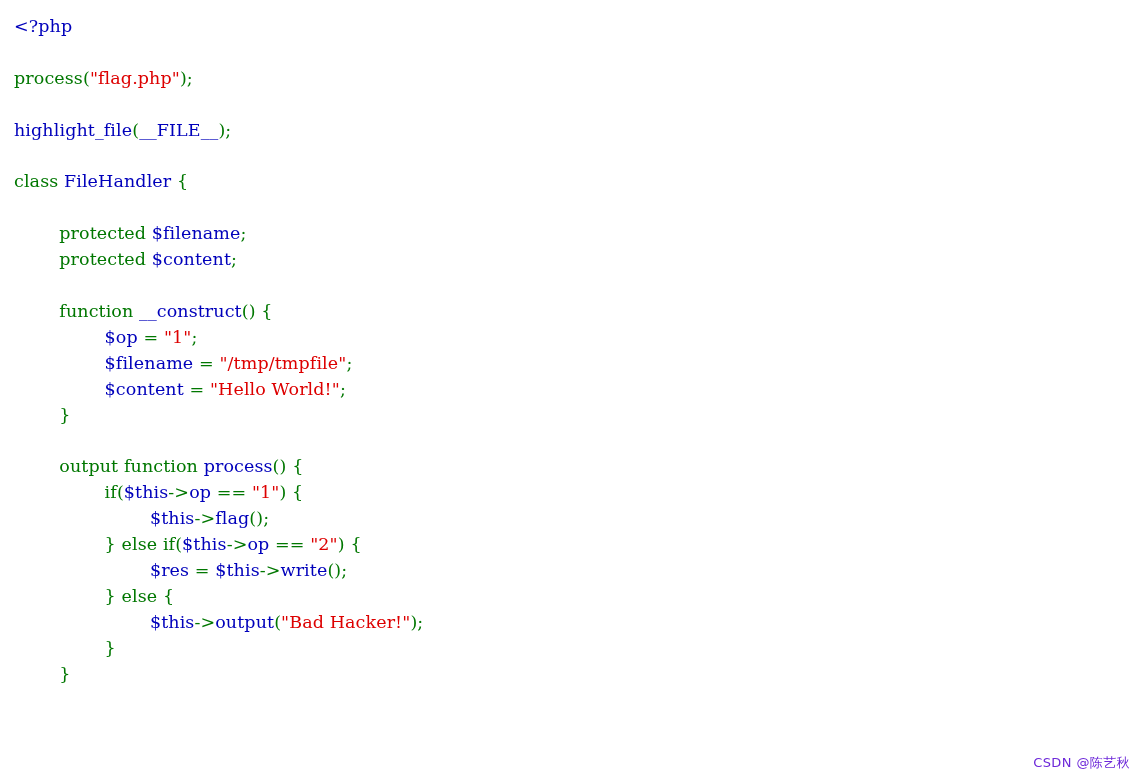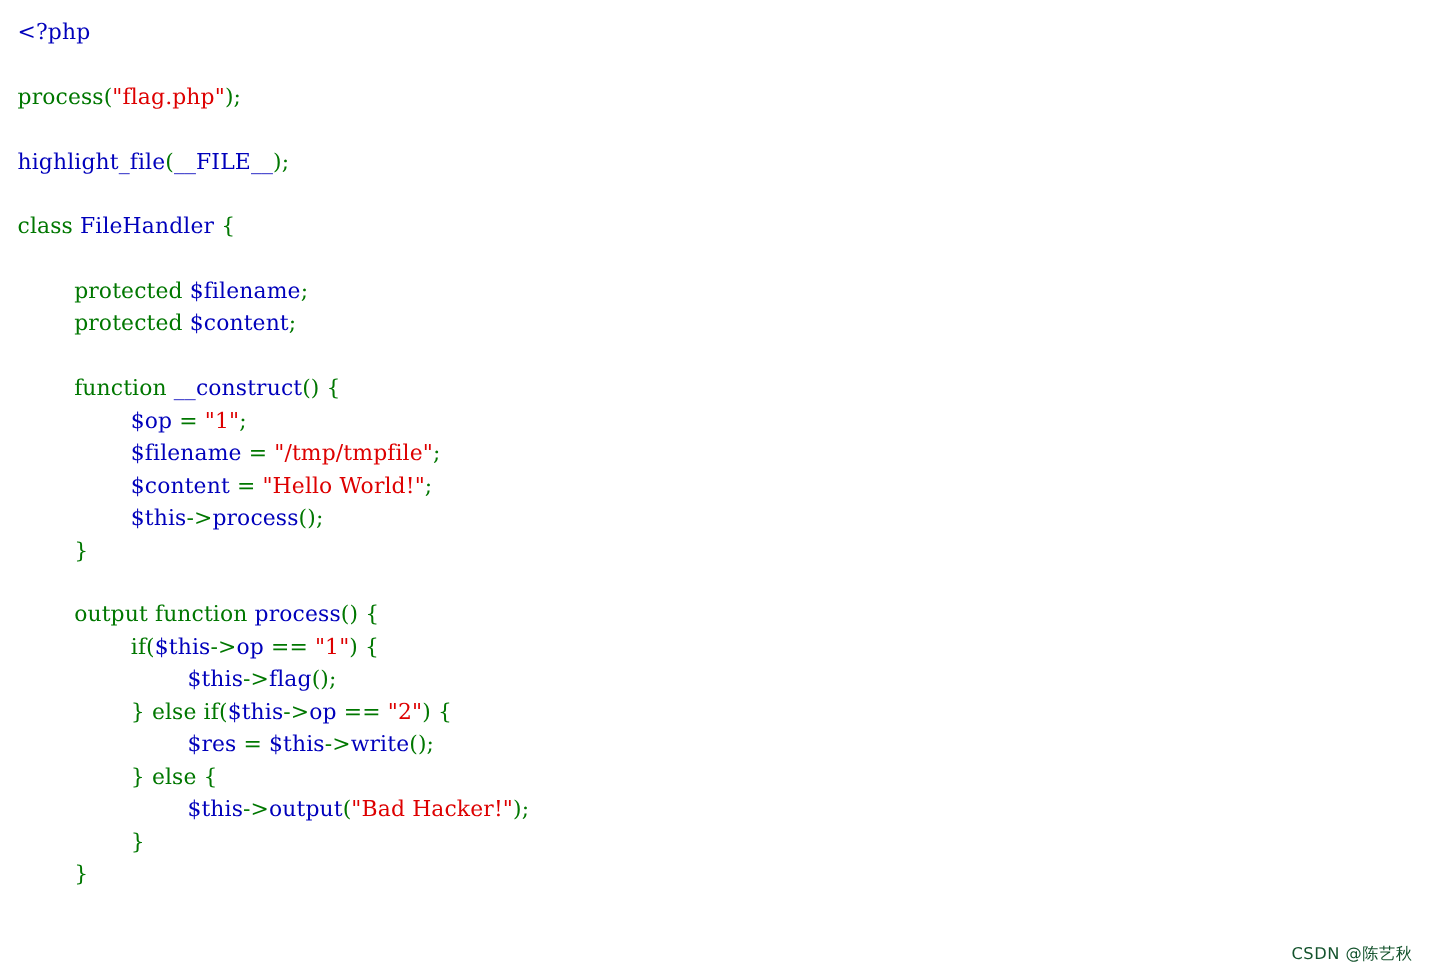--- a/index.html
+++ b/index.html
@@ -45,21 +45,21 @@
     display: block;
     min-height: 25.9px;
   }
 
   #watermark {
     position: absolute;
     right: 14px;
     bottom: 9px;
     font-family: "DejaVu Sans", "Liberation Sans", sans-serif;
     font-size: 13px;
-    color: #14532d;
+    color: #6d28d9;
     letter-spacing: 0.4px;
     white-space: nowrap;
     user-select: none;
   }
 </style>
 </head>
 <body>
 
 <div id="code-surface">
   <pre class="code-block" id="code-block"><span class="code-line"><span class="tok-default">&lt;?php</span>
@@ -70,21 +70,20 @@
 </span><span class="code-line">
 </span><span class="code-line"><span class="tok-keyword">class</span><span class="tok-keyword"> </span><span class="tok-default">FileHandler</span><span class="tok-keyword"> </span><span class="tok-keyword">{</span>
 </span><span class="code-line">
 </span><span class="code-line"><span class="tok-keyword">        </span><span class="tok-keyword">protected</span><span class="tok-keyword"> </span><span class="tok-default">$filename</span><span class="tok-keyword">;</span>
 </span><span class="code-line"><span class="tok-keyword">        </span><span class="tok-keyword">protected</span><span class="tok-keyword"> </span><span class="tok-default">$content</span><span class="tok-keyword">;</span>
 </span><span class="code-line">
 </span><span class="code-line"><span class="tok-keyword">        </span><span class="tok-keyword">function</span><span class="tok-keyword"> </span><span class="tok-default">__construct</span><span class="tok-keyword">()</span><span class="tok-keyword"> </span><span class="tok-keyword">{</span>
 </span><span class="code-line"><span class="tok-keyword">                </span><span class="tok-default">$op</span><span class="tok-keyword"> = </span><span class="tok-string">"1"</span><span class="tok-keyword">;</span>
 </span><span class="code-line"><span class="tok-keyword">                </span><span class="tok-default">$filename</span><span class="tok-keyword"> = </span><span class="tok-string">"/tmp/tmpfile"</span><span class="tok-keyword">;</span>
 </span><span class="code-line"><span class="tok-keyword">                </span><span class="tok-default">$content</span><span class="tok-keyword"> = </span><span class="tok-string">"Hello World!"</span><span class="tok-keyword">;</span>
-</span><span class="code-line"><span class="tok-keyword">                </span><span class="tok-default">$this</span><span class="tok-keyword">-&gt;</span><span class="tok-default">process</span><span class="tok-keyword">()</span><span class="tok-keyword">;</span>
 </span><span class="code-line"><span class="tok-keyword">        </span><span class="tok-keyword">}</span>
 </span><span class="code-line">
 </span><span class="code-line"><span class="tok-keyword">        </span><span class="tok-keyword">output</span><span class="tok-keyword"> </span><span class="tok-keyword">function</span><span class="tok-keyword"> </span><span class="tok-default">process</span><span class="tok-keyword">()</span><span class="tok-keyword"> </span><span class="tok-keyword">{</span>
 </span><span class="code-line"><span class="tok-keyword">                </span><span class="tok-keyword">if</span><span class="tok-keyword">(</span><span class="tok-default">$this</span><span class="tok-keyword">-&gt;</span><span class="tok-default">op</span><span class="tok-keyword"> == </span><span class="tok-string">"1"</span><span class="tok-keyword">)</span><span class="tok-keyword"> </span><span class="tok-keyword">{</span>
 </span><span class="code-line"><span class="tok-keyword">                        </span><span class="tok-default">$this</span><span class="tok-keyword">-&gt;</span><span class="tok-default">flag</span><span class="tok-keyword">()</span><span class="tok-keyword">;</span>
 </span><span class="code-line"><span class="tok-keyword">                </span><span class="tok-keyword">}</span><span class="tok-keyword"> </span><span class="tok-keyword">else</span><span class="tok-keyword"> </span><span class="tok-keyword">if</span><span class="tok-keyword">(</span><span class="tok-default">$this</span><span class="tok-keyword">-&gt;</span><span class="tok-default">op</span><span class="tok-keyword"> == </span><span class="tok-string">"2"</span><span class="tok-keyword">)</span><span class="tok-keyword"> </span><span class="tok-keyword">{</span>
 </span><span class="code-line"><span class="tok-keyword">                        </span><span class="tok-default">$res</span><span class="tok-keyword"> = </span><span class="tok-default">$this</span><span class="tok-keyword">-&gt;</span><span class="tok-default">write</span><span class="tok-keyword">()</span><span class="tok-keyword">;</span>
 </span><span class="code-line"><span class="tok-keyword">                </span><span class="tok-keyword">}</span><span class="tok-keyword"> </span><span class="tok-keyword">else</span><span class="tok-keyword"> </span><span class="tok-keyword">{</span>
 </span><span class="code-line"><span class="tok-keyword">                        </span><span class="tok-default">$this</span><span class="tok-keyword">-&gt;</span><span class="tok-default">output</span><span class="tok-keyword">(</span><span class="tok-string">"Bad Hacker!"</span><span class="tok-keyword">)</span><span class="tok-keyword">;</span>
 </span><span class="code-line"><span class="tok-keyword">                </span><span class="tok-keyword">}</span>

